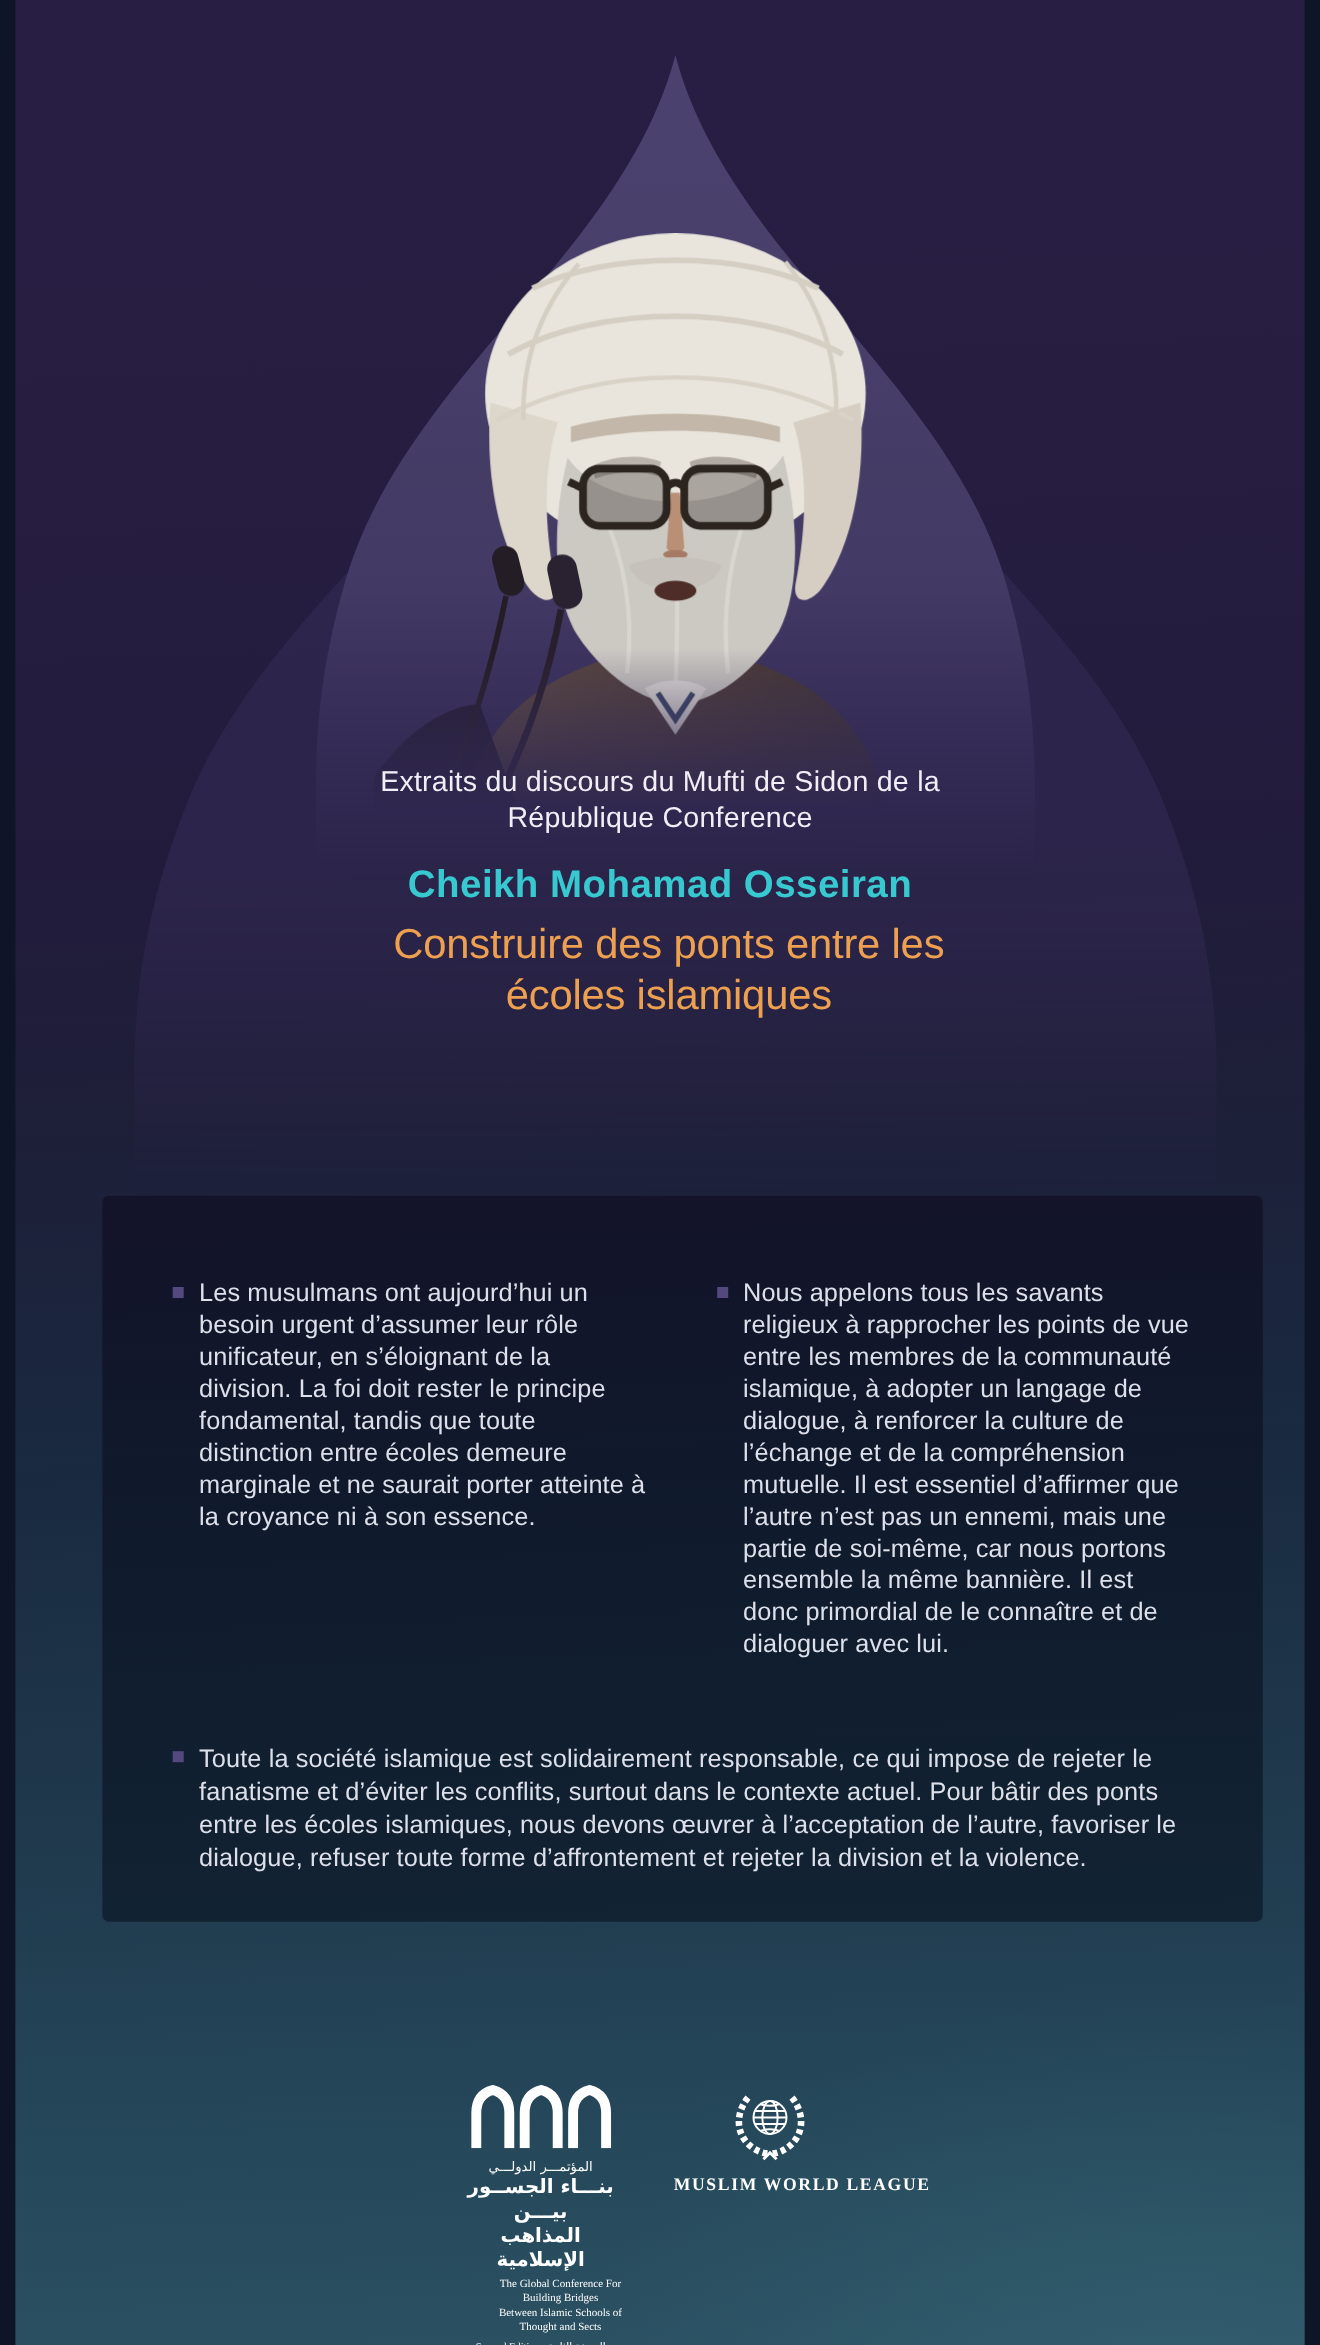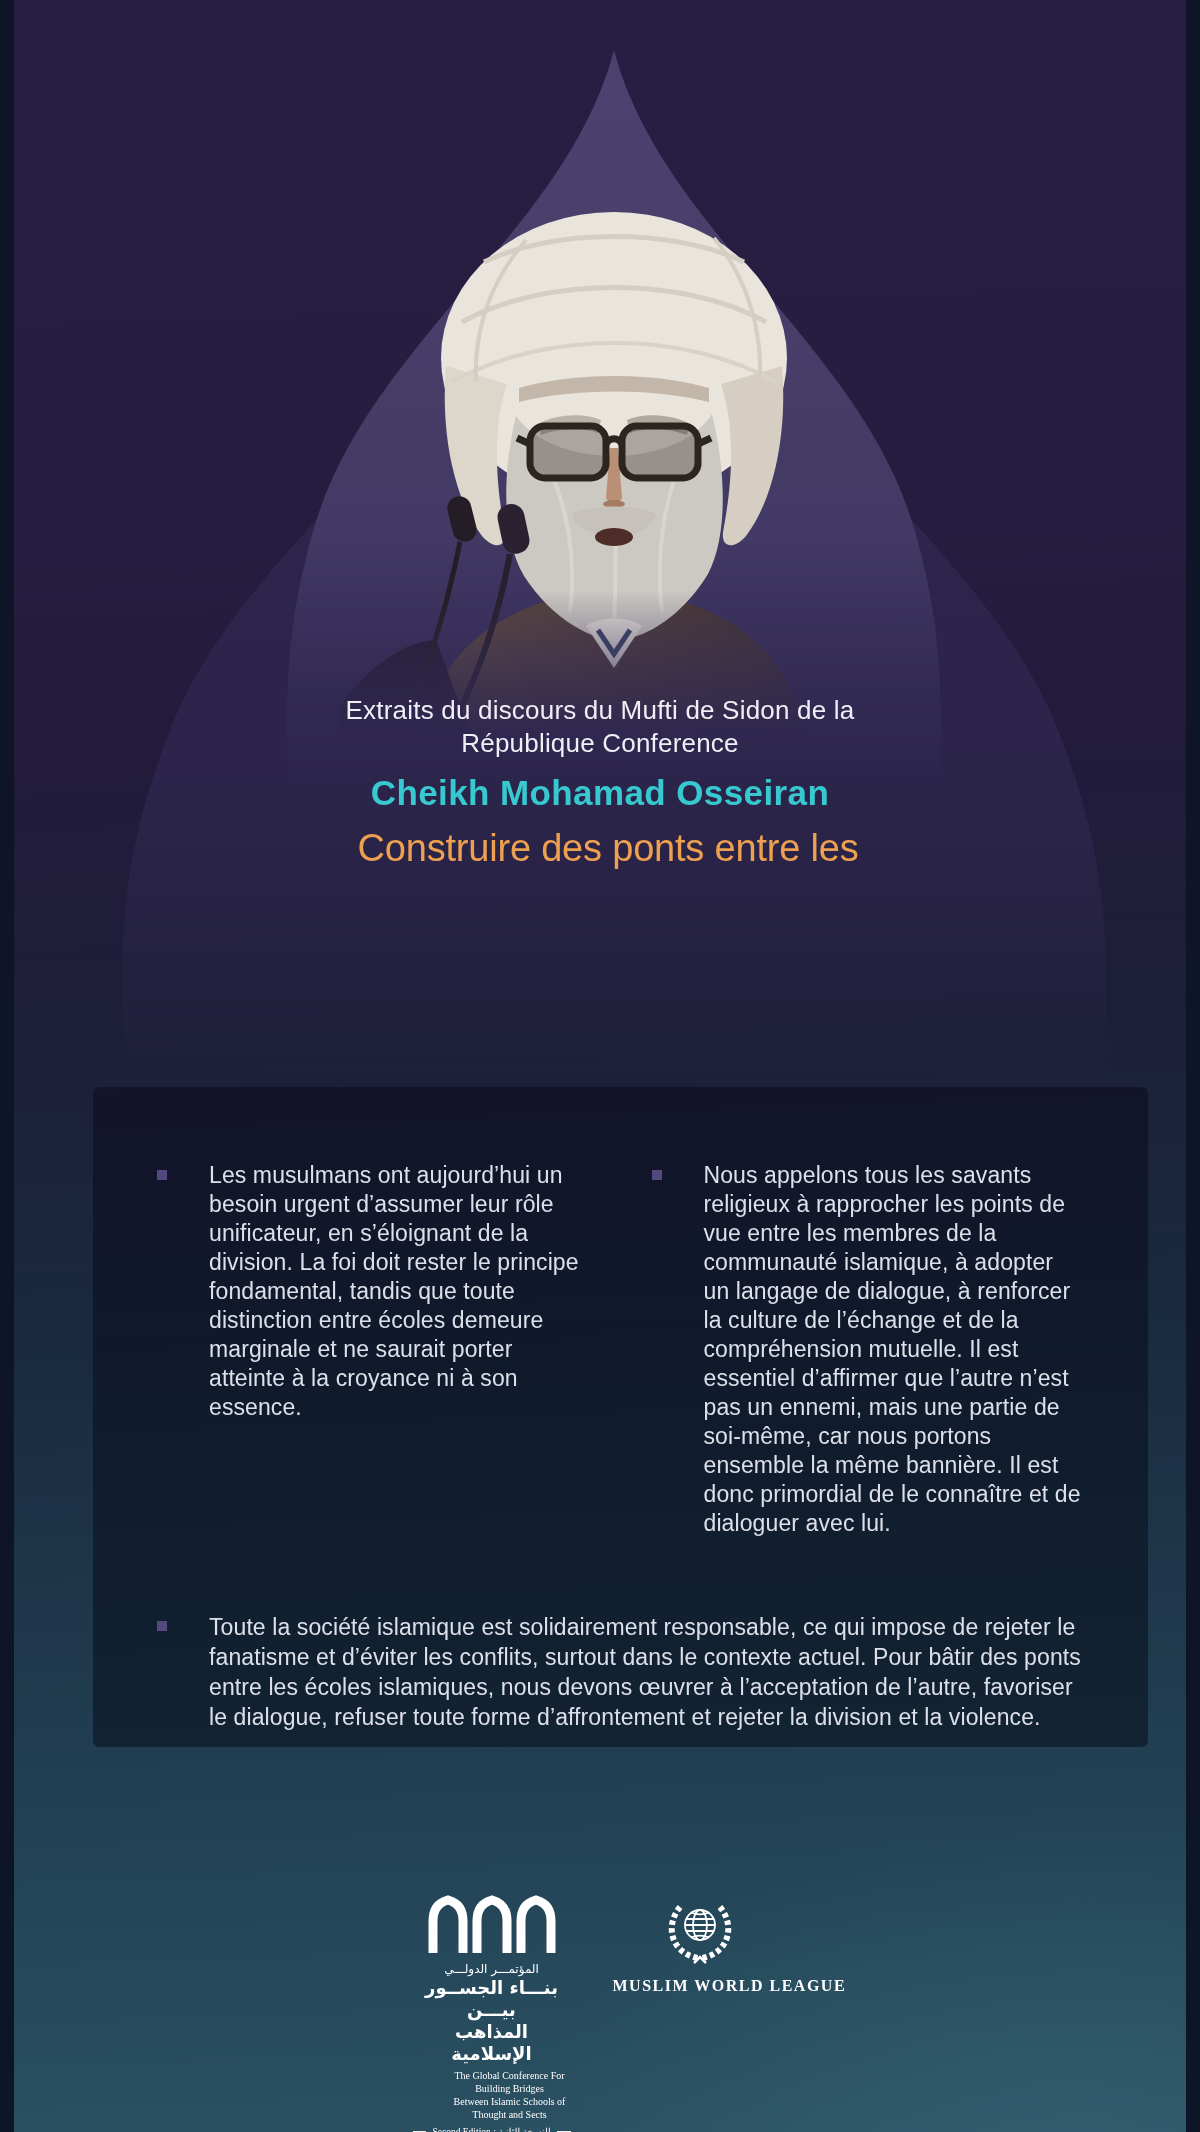--- a/index.html
+++ b/index.html
@@ -11,32 +11,32 @@
     background:
       radial-gradient(900px 620px at 90% 103%, rgba(62,116,130,0.38), rgba(62,116,130,0) 62%),
       linear-gradient(178deg,#281e44 0%, #251d3f 26%, #221b3c 36%, #1d1f38 48%, #192a40 62%, #203a4e 78%, #264a5c 92%, #2b5163 100%);
   }
 
   .scene{ position:absolute; top:0; left:0; }
 
   
   .header{ position:absolute; top:694px; left:0; width:100%; text-align:center; color:var(--heading-text,#f0eef6); }
   .intro{ font-size:26px; line-height:33px; letter-spacing:.2px; font-weight:400; }
-  .speaker{ font-size:35px; line-height:42px; margin-top:12px; font-weight:700; letter-spacing:.4px; color:var(--accent-teal,#38c8d0); }
+  .speaker{ font-size:35px; line-height:42px; margin-top:23px; font-weight:700; letter-spacing:.4px; color:var(--accent-teal,#38c8d0); }
   .occasion{ font-size:26px; line-height:33px; margin-top:13px; font-weight:400; }
   .conf-title{ font-size:38px; line-height:46px; margin-top:11px; font-weight:400; letter-spacing:-.2px; color:var(--accent-orange,#eda04f);margin-left:16px; }
 
   
   .quote-panel{
     position:absolute; left:79px; top:1087px; width:1055px; height:660px;
     background:linear-gradient(180deg, rgba(13,10,30,0.58) 0%, rgba(6,12,26,0.55) 60%, rgba(5,13,26,0.55) 100%);
     border-radius:6px; padding:74px 66px 0 64px;
   }
   .cols{ display:grid; grid-template-columns:1fr 1fr; column-gap:64px; }
-  .quote-item{ display:flex; gap:42px; align-items:flex-start; }
+  .quote-item{ display:flex; gap:14px; align-items:flex-start; }
   .quote-item p{
     font-size:23px; line-height:29px; color:var(--body-text,#dde0ea); letter-spacing:.1px;
   }
   .quote-item.full{ margin-top:74px; }
   .quote-item.full p{ line-height:30px; }
   .bullet{ width:10px; height:10px; margin-top:9px; flex:0 0 10px; background:var(--bullet-square,#54497f); }
 
   
   .logos{ position:absolute; top:1895px; left:0; width:100%; display:flex; justify-content:center; align-items:flex-start; gap:42px; color:var(--logo-white,#fff); }
   .conf-logo{ width:158px; text-align:center; }
@@ -152,21 +152,21 @@
       <g>
         <path d="M496,554 C486,608 468,666 442,718" fill="none" stroke="#281f2c" stroke-width="6"></path>
         <rect x="486" y="504" width="27" height="50" rx="13" fill="#2a2230" transform="rotate(-12 499 529)"></rect>
       </g>
     </g>
   </svg>
 
   <header class="header">
     <p class="intro"><span>Extraits du discours du Mufti de Sidon de la</span><br><span>République Conference</span></p>
     <h1 class="speaker">Cheikh Mohamad Osseiran</h1>
-    <h2 class="conf-title"><span>Construire des ponts entre les</span><br></h2>
+    <h2 class="conf-title"><span>Construire des ponts entre les</span><br><span>écoles islamiques</span></h2>
   </header>
 
   <section class="quote-panel">
     <div class="cols">
       <div class="quote-item">
         <span class="bullet"></span>
         <p>Les musulmans ont aujourd’hui un besoin urgent d’assumer leur rôle unificateur, en s’éloignant de la division. La foi doit rester le principe fondamental, tandis que toute distinction entre écoles demeure marginale et ne saurait porter atteinte à la croyance ni à son essence.</p>
       </div>
       <div class="quote-item">
         <span class="bullet"></span>

